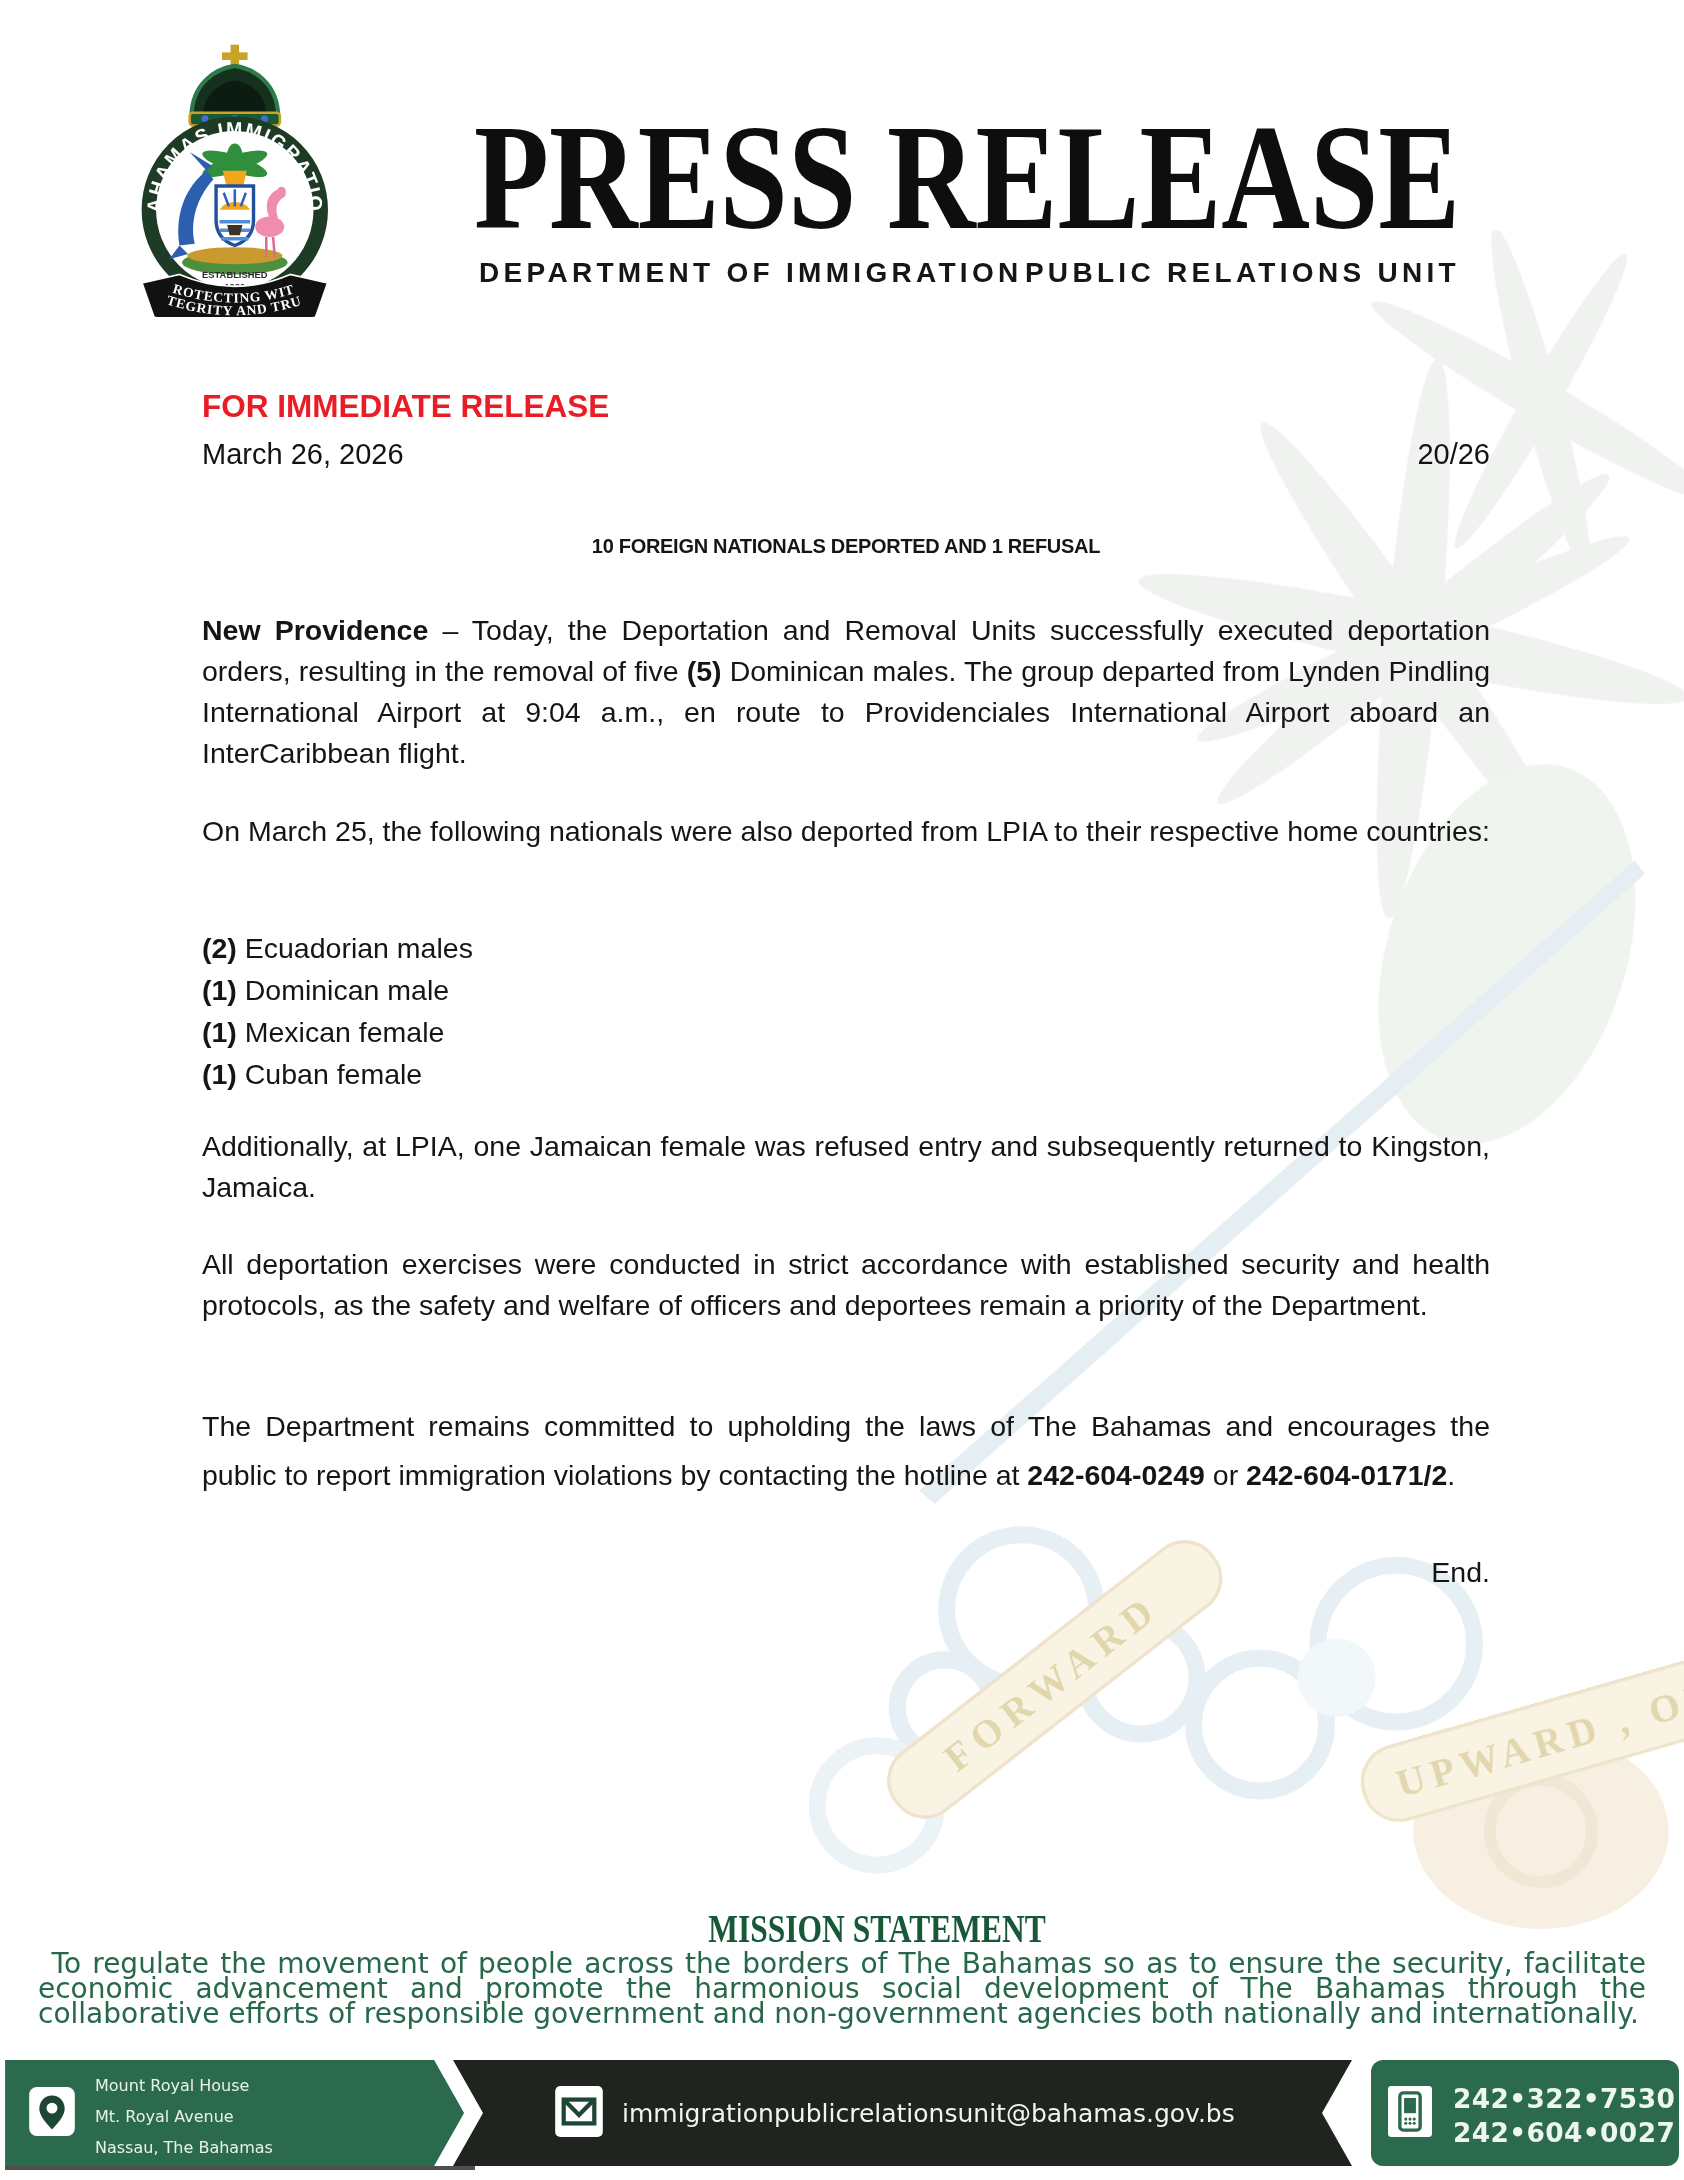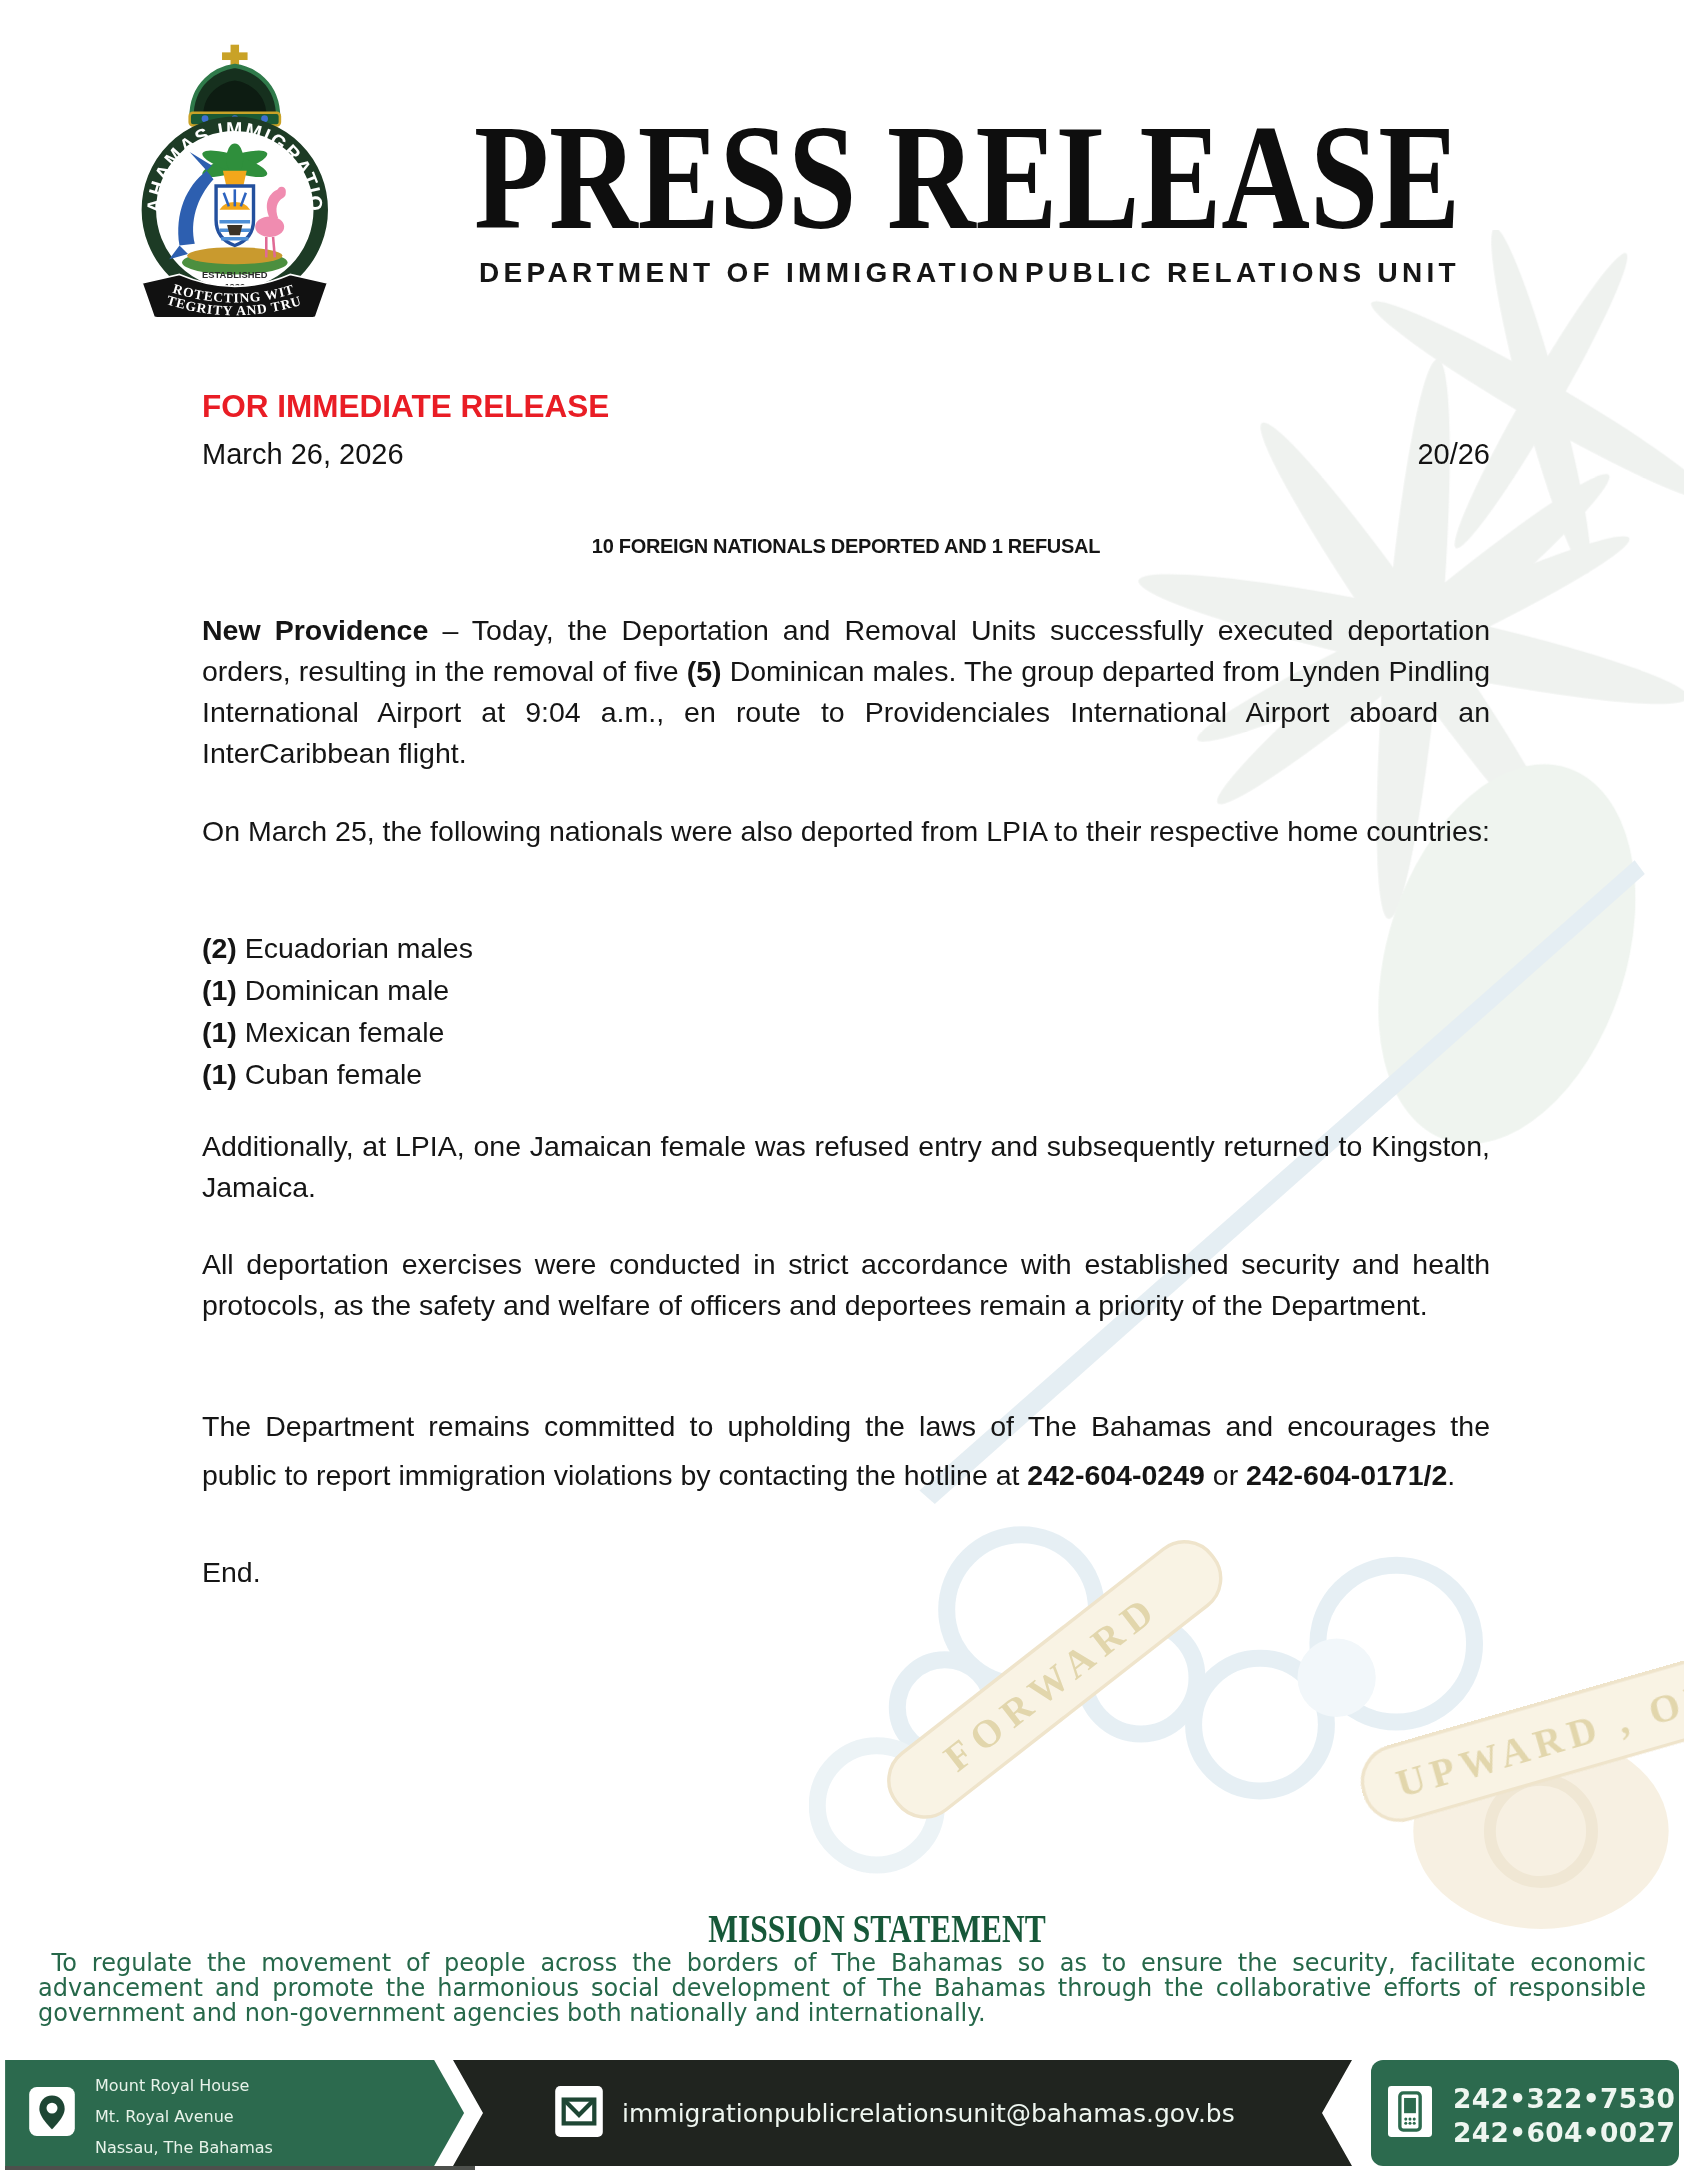--- a/index.html
+++ b/index.html
@@ -18,25 +18,25 @@
   
   .block{position:absolute;left:202px;width:1288px;font-size:28.5px;line-height:41px;
          text-align:justify;color:#151515;}
   #headline{top:526px;text-align:center;font-weight:700;font-size:20px;letter-spacing:-0.3px;}
   #para-1{top:610px;}
   #para-2{top:811px;}
   #deportee-list{top:927px;line-height:42px;text-align:left;}
   #para-3{top:1126px;}
   #para-4{top:1244px;}
   #para-5{top:1402px;line-height:49px;}
-  #end-mark{top:1552px;text-align:left;}
+  #end-mark{top:1552px;text-align:right;}
   .b{font-weight:700;}
   
   #mission-title-svg{position:absolute;left:698px;top:1905px;}
-  #mission-text{position:absolute;left:38px;top:1951px;width:1608px;font-size:24px;line-height:25px;
+  #mission-text{position:absolute;left:38px;top:1951px;width:1608px;font-size:28px;line-height:25px;
                 text-align:justify;text-indent:13.6px;color:#26684a;font-family:"DejaVu Sans",sans-serif;}
   
   #footer{position:absolute;left:0;top:2060px;width:1685px;height:106px;font-family:"DejaVu Sans",sans-serif;}
   .band{position:absolute;top:0;height:106px;}
   #band-left{left:5.1px;width:464px;background:#2c6a4e;
              clip-path:polygon(0 0,429px 0,459px 50%,429px 100%,0 100%);}
   #band-mid{left:453px;width:899px;background:#20241f;
             clip-path:polygon(0 0,899px 0,869px 50%,899px 100%,0 100%,30px 50%);}
   #band-right{left:1371px;width:308px;background:#2c6a4e;border-radius:12px;}
   #band-shadow{position:absolute;left:5.1px;top:106px;width:470px;height:4.3px;background:#20241f;opacity:.8;}

